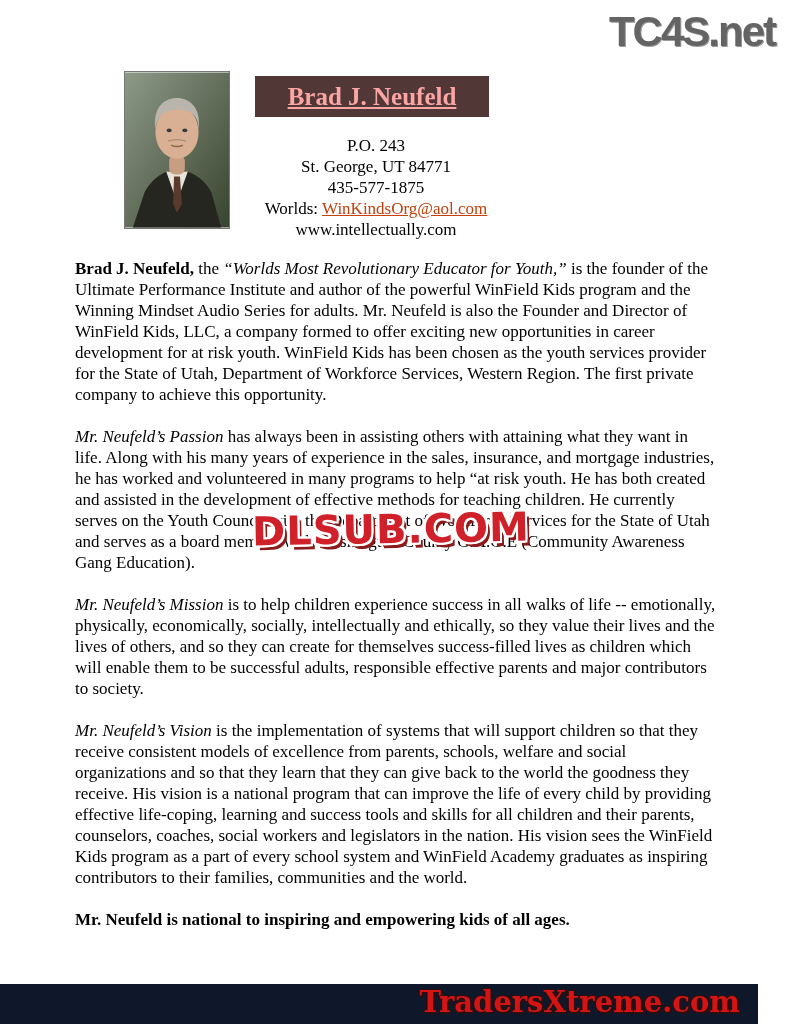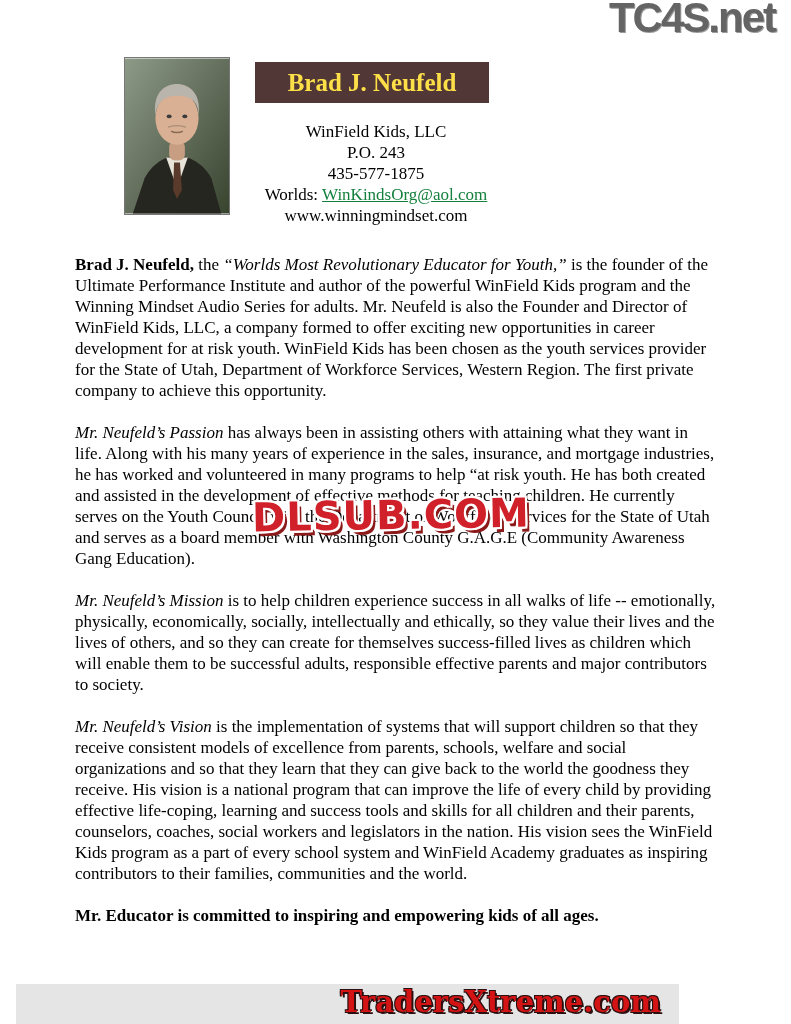--- a/index.html
+++ b/index.html
@@ -3,21 +3,21 @@
 <meta charset="utf-8">
 <style>
   html, body { margin: 0; padding: 0; }
   body {
     width: 791px; height: 1024px;
     background: #ffffff;
     font-family: "Liberation Serif", serif;
     position: relative;
     overflow: hidden;
   }
-  .page { position: absolute; inset: 0; }
+  .page { position: absolute; inset: 0; margin-top: 14px; }
 
   .top-logo {
     position: absolute; top: -6px; right: 16px;
     font-family: "Liberation Sans", sans-serif;
     font-weight: bold; font-size: 42px;
     color: #646464; letter-spacing: -2px;
     text-shadow: 1px 1px 0 #9a9a9a;
   }
 
   .photo {
@@ -25,36 +25,36 @@
     width: 106px; height: 158px;
     border: 1px solid #777;
     box-sizing: border-box;
   }
   .photo svg { display: block; }
 
   .name-banner {
     position: absolute; left: 255px; top: 62px;
     width: 234px; height: 41px;
     background: #523737;
-    color: #fde047;
+    color: #fca5a5;
     font-family: "Liberation Serif", serif;
     font-weight: bold; font-size: 25px;
-    text-align: center; line-height: 41px;
+    text-align: center; line-height: 41px; text-decoration: underline;
   }
 
   .contact {
     position: absolute; left: 225px; top: 121px;
     width: 302px; text-align: center;
     font-size: 17px; line-height: 21px;
     color: #000;
   }
-  .email-link { color: #15803d; text-decoration: underline; cursor: pointer; }
+  .email-link { color: #c2410c; text-decoration: underline; cursor: pointer; }
 
   .body-text {
-    position: absolute; left: 75px; top: 254px;
+    position: absolute; left: 75px; top: 244px;
     width: 641px;
     font-size: 17px; line-height: 21px;
     color: #000;
   }
   .body-text p { margin: 0 0 21px 0; }
   .lead-b { font-weight: bold; }
   .lead-bi { font-weight: normal; font-style: italic; }
   .ital { font-style: italic; }
   .closing { font-weight: bold; }
 
@@ -66,23 +66,23 @@
     color: #d0202a;
     transform: rotate(-1deg);
     text-shadow:
       -2px -2px 0 #fff, 2px -2px 0 #fff, -2px 2px 0 #fff, 2px 2px 0 #fff,
       0 -2px 0 #fff, 0 2px 0 #fff, -2px 0 0 #fff, 2px 0 0 #fff,
       4px 5px 0 #8c1a1a;
     pointer-events: none;
   }
 
   .footer-bar {
-    position: absolute; left: 16px; bottom: 0;
-    width: 663px; height: 40px;
-    background: #e5e5e5;
+    position: absolute; left: 0; bottom: 0;
+    width: 758px; height: 40px;
+    background: #0f172a;
   }
   .footer-text {
     position: absolute; right: 18px; top: 1px;
     font-family: "DejaVu Serif", serif;
     font-weight: bold; font-size: 29px;
     color: #d41414;
     text-shadow:
       -1px -1px 0 #2a1010, 1px -1px 0 #2a1010,
       -1px 1px 0 #2a1010, 2px 2px 0 #2a1010;
   }
@@ -114,37 +114,37 @@
       <path d="M47 74 C50 76 56 76 59 74" stroke="#8a6a54" stroke-width="1.6" fill="none"></path>
       <path d="M44 70 C50 68 56 68 62 70" stroke="#a58a74" stroke-width="1.2" fill="none"></path>
     </svg>
   </div>
 
   <div class="name-banner">
     <span>Brad J. Neufeld</span>
   </div>
 
   <div class="contact">
-    <div>WinField Kids, LLC</div>
     <div>P.O. 243</div>
+    <div>St. George, UT 84771</div>
     <div>435-577-1875</div>
     <div><span>Worlds: </span><a href="#" class="email-link">WinKindsOrg@aol.com</a></div>
-    <div>www.winningmindset.com</div>
+    <div>www.intellectually.com</div>
   </div>
 
   <div class="body-text">
     <p><span class="lead-b">Brad J. Neufeld,</span><span> the </span><span class="ital">“Worlds Most Revolutionary Educator for Youth,”</span><span> is the founder of the Ultimate Performance Institute and author of the powerful WinField Kids program and the Winning Mindset Audio Series for adults.  Mr. Neufeld is also the Founder and Director of WinField Kids, LLC, a company formed to offer exciting new opportunities in career development for at risk youth.  WinField Kids has been chosen as the youth services provider for the State of Utah, Department of Workforce Services, Western Region.  The first private company to achieve this opportunity.</span></p>
 
     <p><span class="lead-bi">Mr. Neufeld’s Passion</span><span> has always been in assisting others with attaining what they want in life.  Along with his many years of experience in the sales, insurance, and mortgage industries, he has worked and volunteered in many programs to help “at risk youth.  He has both created and assisted in the development of effective methods for teaching children. He currently serves on the Youth Council with the Department of Workforce Services for the State of Utah and serves as a board member with Washington County G.A.G.E (Community Awareness Gang Education).</span></p>
 
     <p><span class="lead-bi">Mr. Neufeld’s  Mission</span><span> is to help children experience success in all walks of life -- emotionally, physically, economically, socially, intellectually and ethically, so they value their lives and the lives of others, and so they can create for themselves success-filled lives as children which will enable them to be successful adults, responsible effective parents and major contributors to society.</span></p>
 
     <p><span class="lead-bi">Mr. Neufeld’s Vision</span><span> is the implementation of systems that will support children so that they receive consistent models of excellence from parents, schools, welfare and social organizations and so that they learn that they can give back to the world the goodness they receive. His vision is a national program that can improve the life of every child by providing effective life-coping, learning and success tools and skills for all children and their parents, counselors, coaches, social workers and legislators in the nation. His vision sees the WinField Kids program as a part of every school system and WinField Academy graduates as inspiring contributors to their families, communities and the world.</span></p>
 
-    <p class="closing">Mr. Educator is committed to inspiring and empowering kids of all ages.</p>
+    <p class="closing">Mr. Neufeld is national to inspiring and empowering kids of all ages.</p>
   </div>
 
   <div class="stamp">DLSUB.COM</div>
 
   <div class="footer-bar">
     <span class="footer-text">TradersXtreme.com</span>
   </div>
 
 </div>
 

